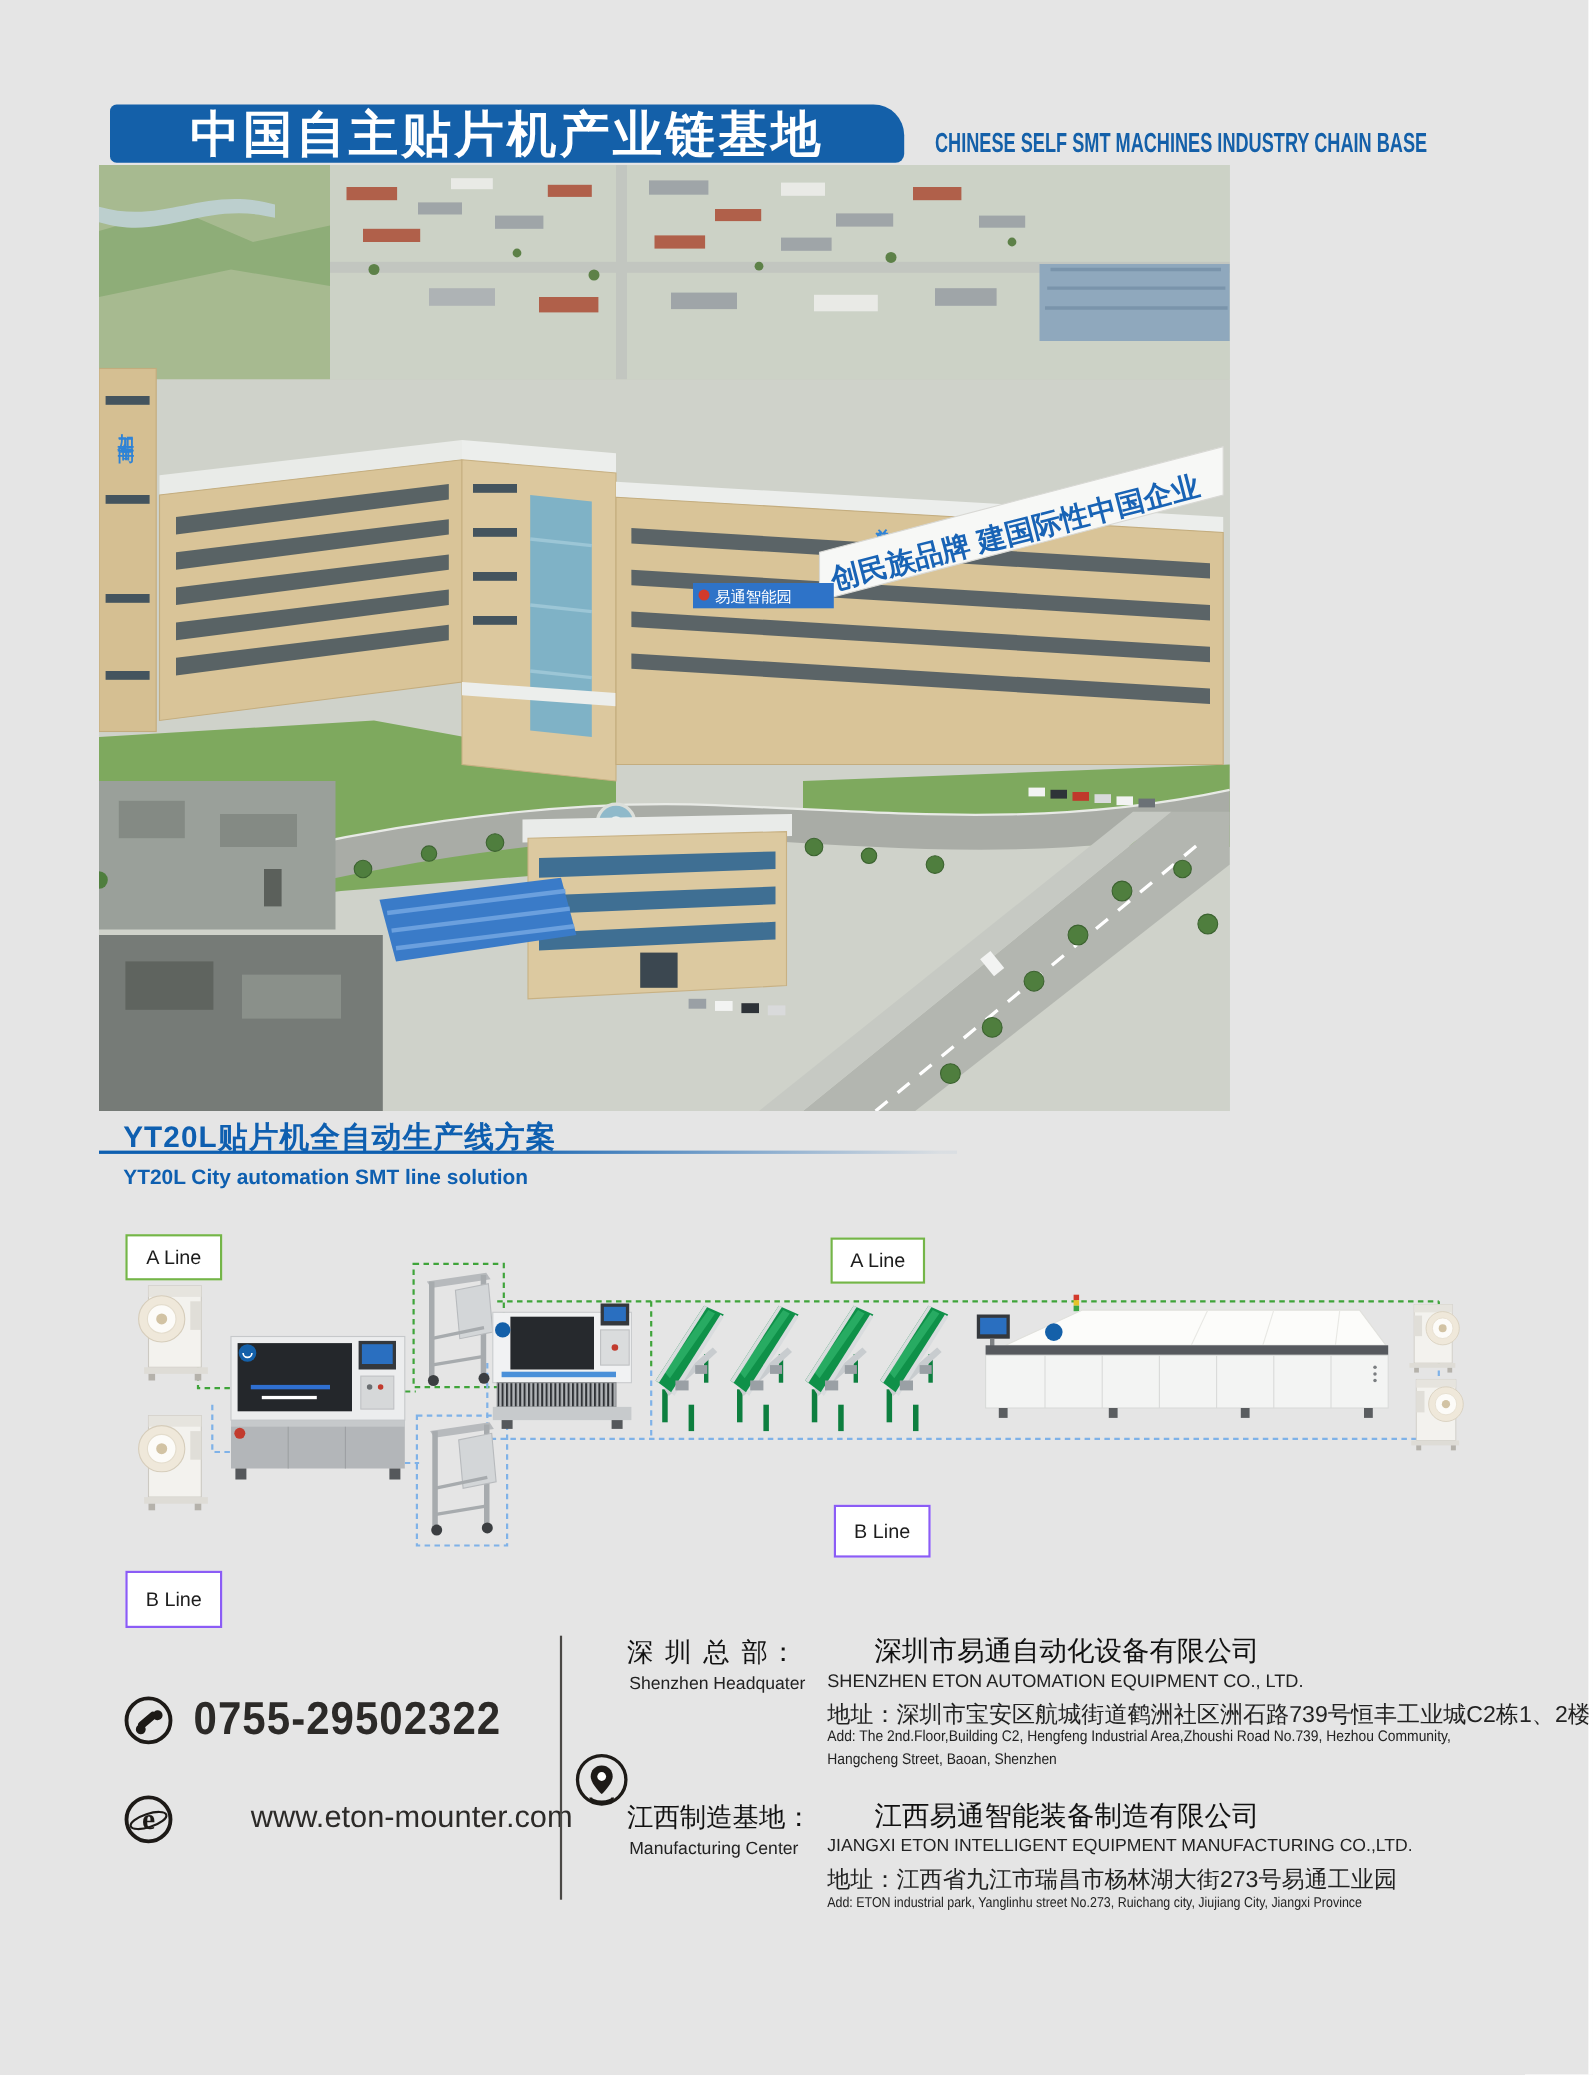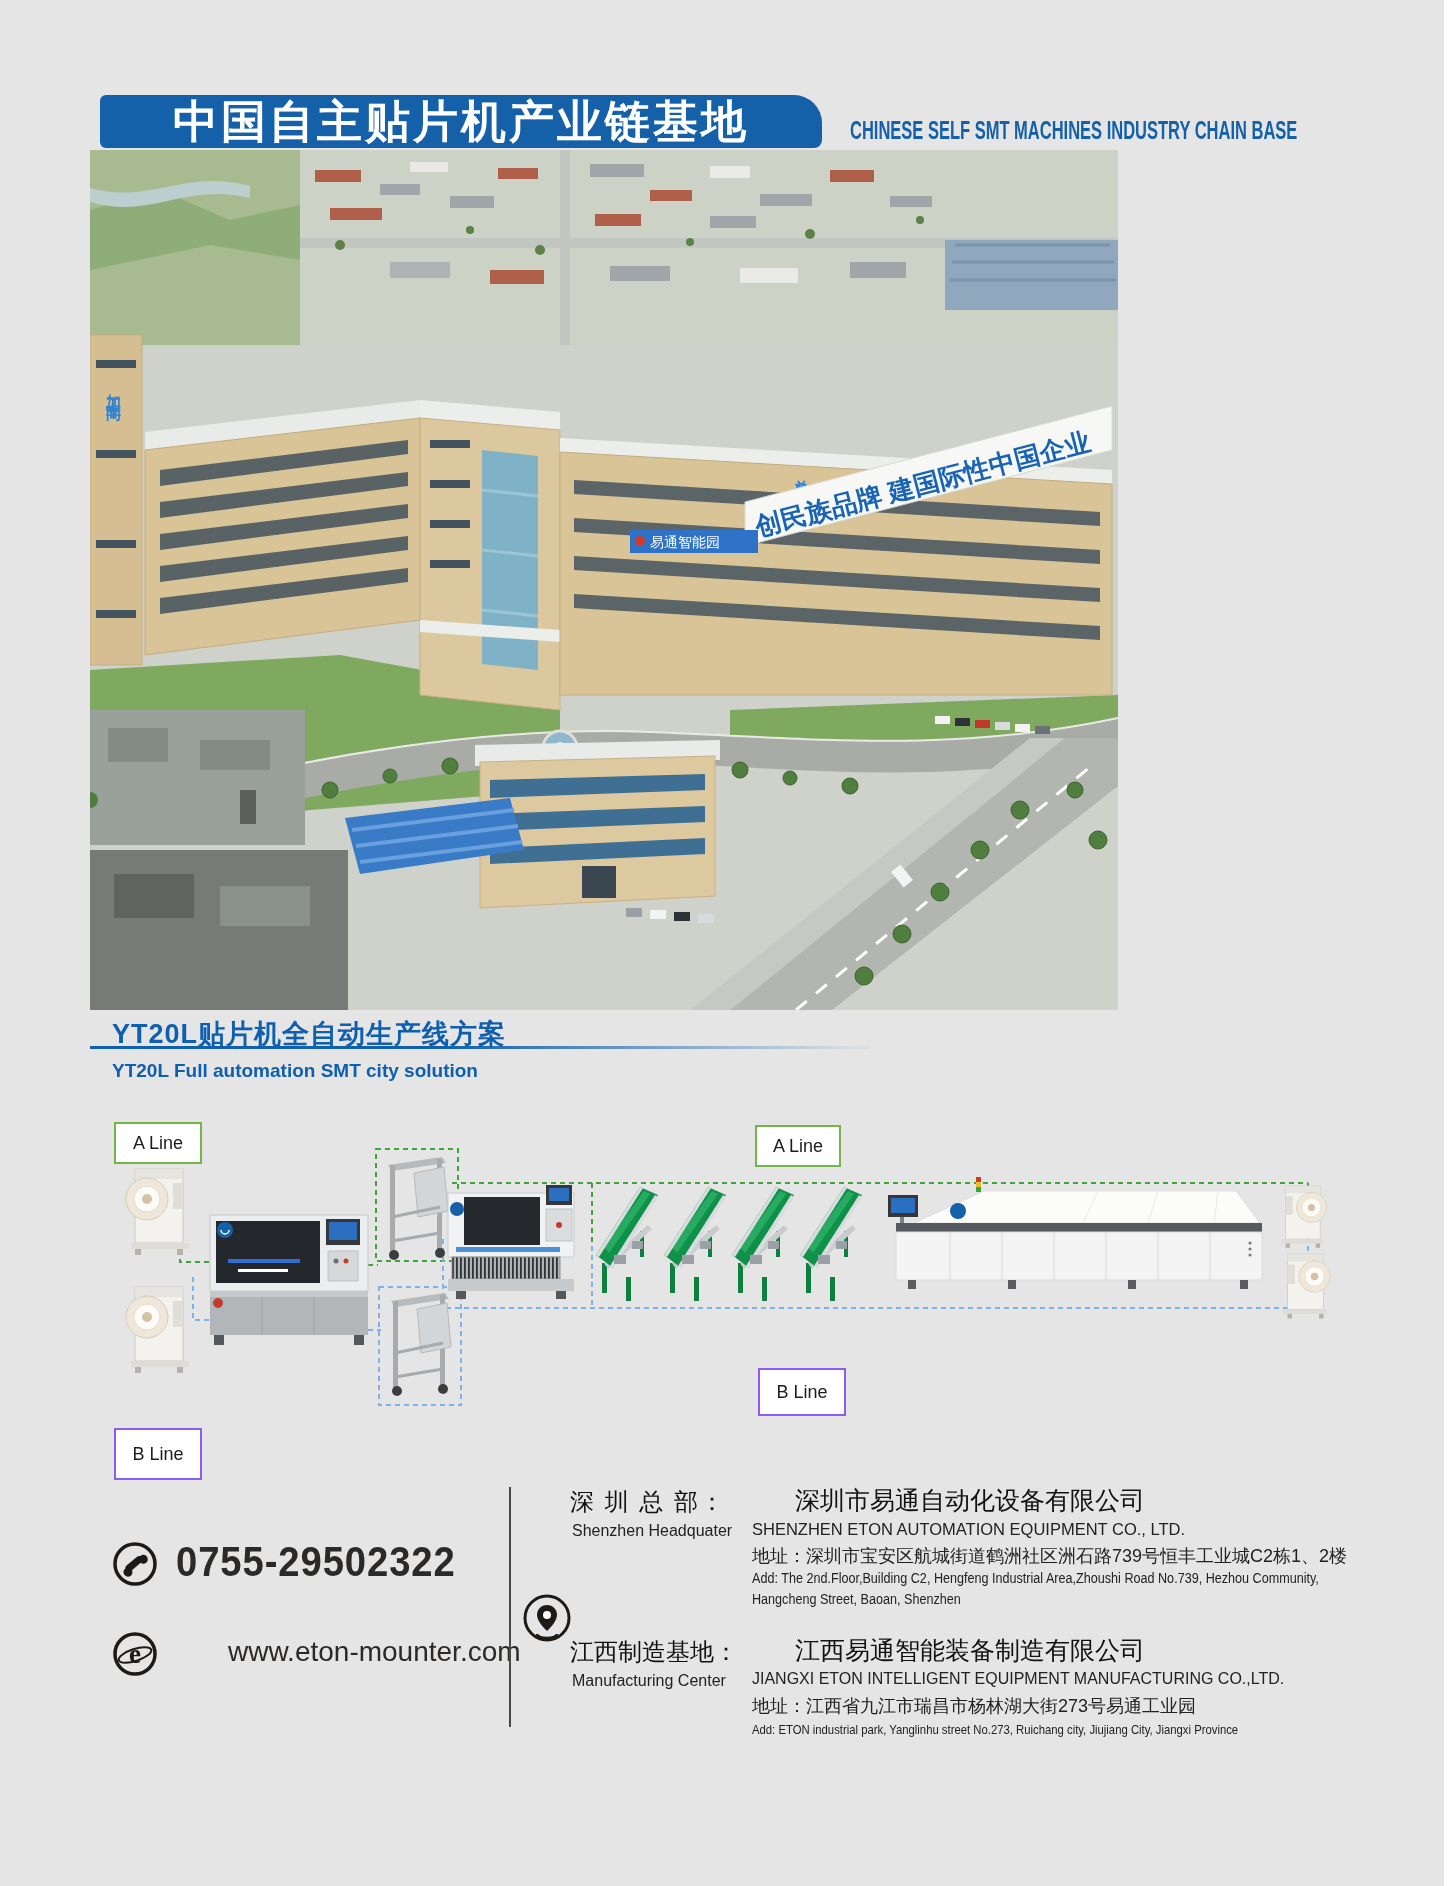--- a/index.html
+++ b/index.html
@@ -28,21 +28,21 @@
 
   
   .phone-num{left:176px;top:1538px;font-size:42px;font-weight:bold;color:#2c2a28;white-space:nowrap;
              transform:scaleX(0.91);transform-origin:left top;letter-spacing:1px;}
   .site{left:180px;top:1636px;font-size:28px;color:#2c2a28;white-space:nowrap;margin-left:48px;}
   .vdiv{left:509px;top:1487px;width:2px;height:240px;background:#4a4845;}
   .lbl-cn{font-size:24px;color:#111;white-space:nowrap;}
   .lbl-en{font-size:16px;color:#222;white-space:nowrap;}
   .co-cn{font-size:25px;color:#111;white-space:nowrap;margin-left:43px;}
   .co-en{font-size:16.5px;color:#222;white-space:nowrap;}
-  .addr-cn{font-size:18px;color:#222;white-space:nowrap;}
+  .addr-cn{font-size:21px;color:#222;white-space:nowrap;}
   .addr-en{font-size:14px;color:#222;line-height:21px;width:640px;
            transform:scaleX(0.9);transform-origin:left top;}
   .addr-en-nowrap{font-size:13px;color:#222;white-space:nowrap;
            transform:scaleX(0.87);transform-origin:left top;}
 </style>
 </head>
 <body>
 
 <div class="page">
 
@@ -205,21 +205,21 @@
           <rect x="584" y="762" width="16" height="9" fill="#2e3338"></rect>
         <rect x="608" y="764" width="16" height="9" fill="#d9dadb"></rect>
           <rect x="536" y="758" width="16" height="9" fill="#9aa0a5"></rect>
         <rect x="806" y="716" width="12" height="20" fill="#f2f3f2" transform="rotate(-39 812 726)"></rect>
       </g>
     </g>
   </svg>
 
   <div class="abs sec-title">YT20L贴片机全自动生产线方案</div>
   <div class="abs sec-rule"></div>
-  <div class="abs sec-sub">YT20L Full automation SMT city solution</div>
+  <div class="abs sec-sub">YT20L City automation SMT line solution</div>
 
   <svg class="abs" style="left:0;top:1105px" width="1448" height="355" viewBox="0 0 1448 355">
     <defs>
       <g id="loader">
         <rect x="22" y="4" width="48" height="74" fill="#f3f2ee" stroke="#ccc9c2"></rect>
         <rect x="22" y="4" width="48" height="10" fill="#e6e4de"></rect>
         <rect x="60" y="18" width="10" height="26" fill="#e0ded8"></rect>
         <circle cx="34" cy="34" r="21" fill="#efe8da" stroke="#d6cdbb"></circle>
         <circle cx="34" cy="34" r="13" fill="#fcfbf8" stroke="#e4ddcd"></circle>
         <circle cx="34" cy="34" r="5" fill="#d2c3a4"></circle>

